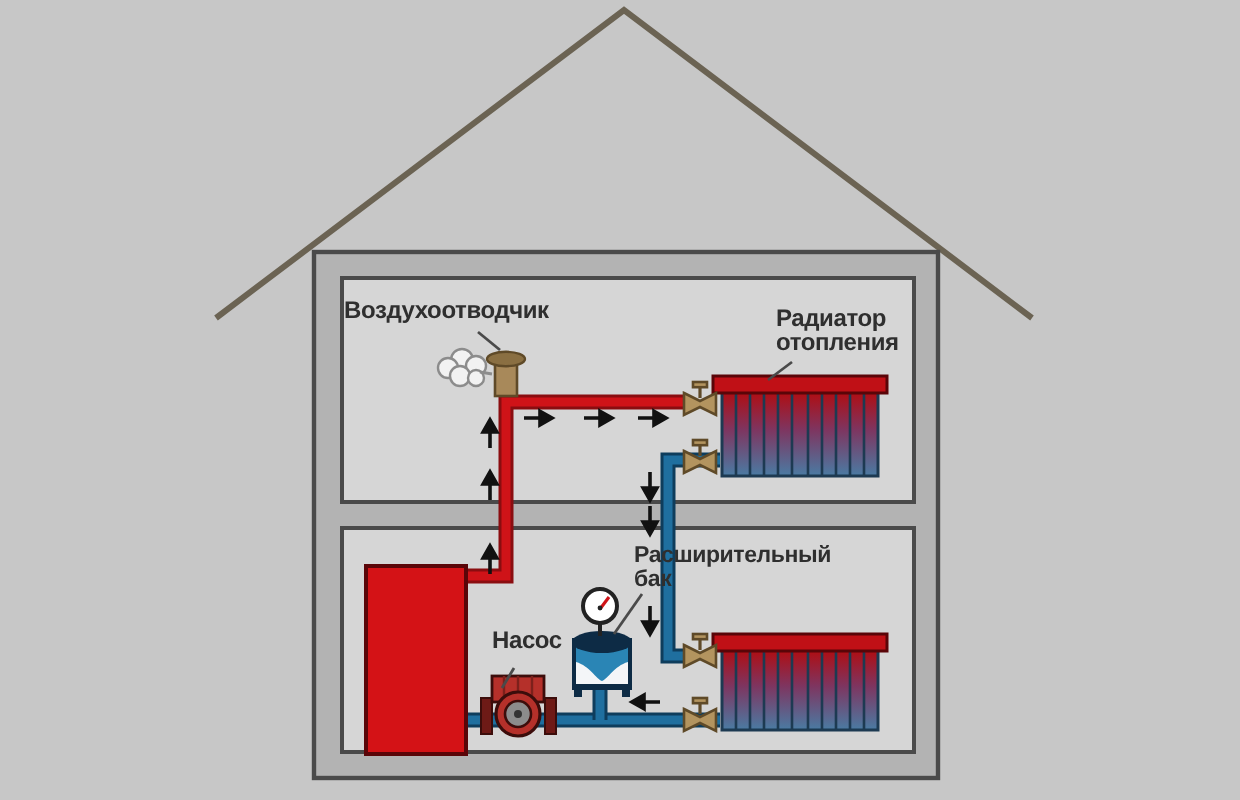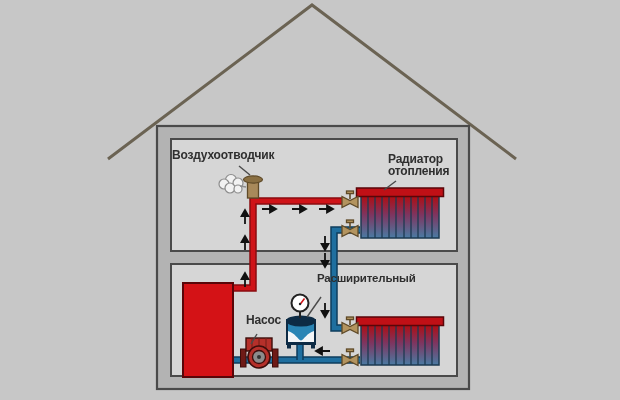--- a/index.html
+++ b/index.html
@@ -161,17 +161,18 @@
 
   <div class="lbl" style="left:172px;top:150px;">Воздухоотводчик</div>
 
   <div class="lbl" style="left:388px;top:154px;">
     <div>Радиатор</div>
     <div>отопления</div>
   </div>
 
   <div class="lbl lbl-small" style="left:317px;top:273px;">
     <div>Расширительный</div>
+    <div>бак</div>
   </div>
 
   <div class="lbl" style="left:246px;top:315px;">Насос</div>
 
 </div>
 
 </body></html>

